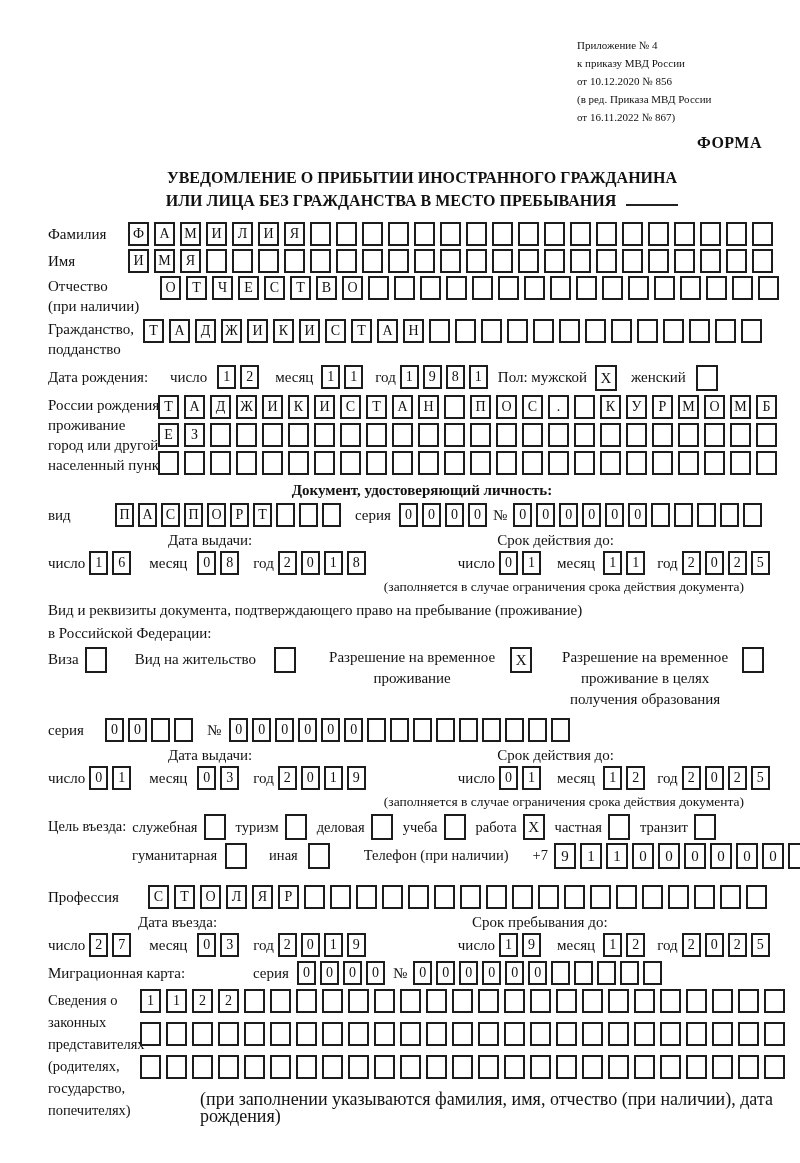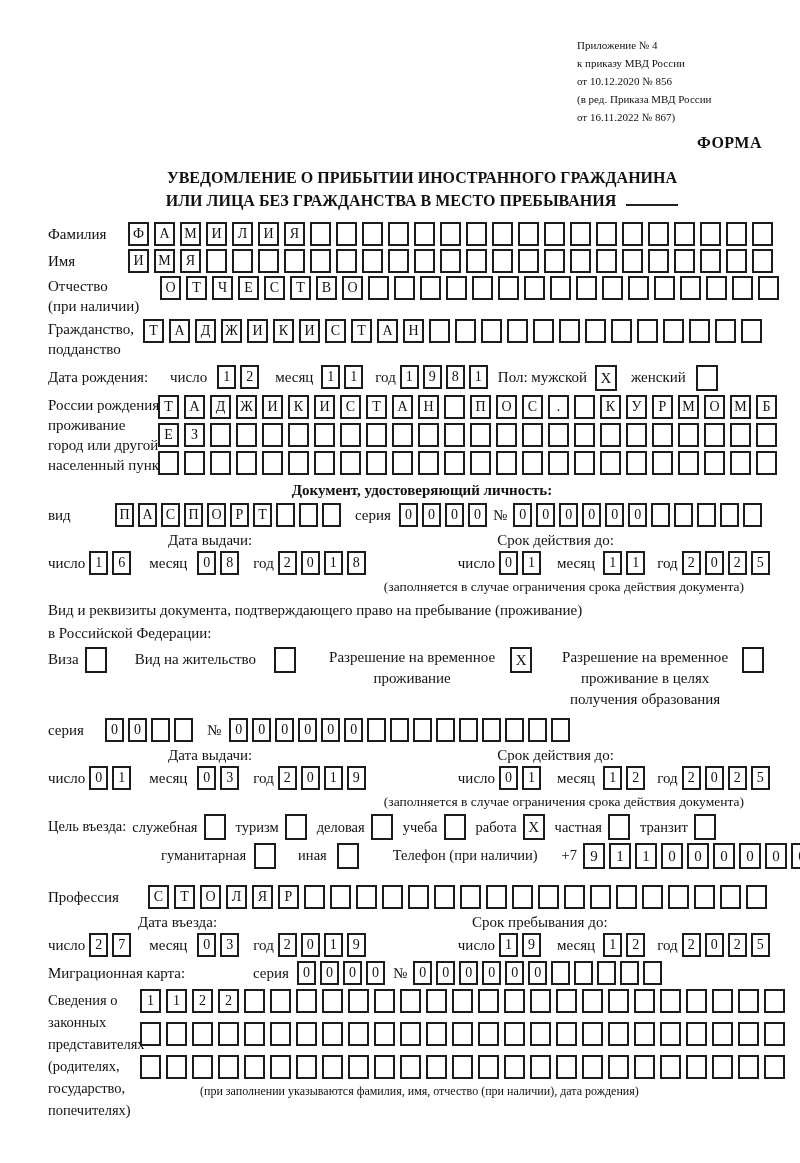--- a/index.html
+++ b/index.html
@@ -33,21 +33,21 @@
   .colcells > .cellrow { display:flex; margin-bottom:4px; }
 
   .centerb { text-align:center; font-weight:bold; font-size:15px; margin:2px 0 4px; }
   .dhead { display:flex; margin:4px 0 2px; line-height:18px; }
   .note { font-size:13.5px; text-align:right; padding-right:52px; margin:0 0 4px; line-height:17px; }
   .intro { margin-top:4px; }
   .intro div { line-height:23px; }
   .optlines { flex:none; line-height:21px; text-align:center; }
   .pair { display:inline-flex; align-items:center; margin-left:6px; }
   .pair .lbl { margin-right:6px; line-height:26px; }
-  .note2 { font-size:12px; margin-left:108px; margin-top:4px; line-height:17px; }
+  .note2 { font-size:18px; margin-left:108px; margin-top:12px; line-height:17px; }
   .smallgap { margin-top:6px; }
 </style>
 </head>
 <body>
 
 <div class="page">
 
   <div class="ref">
     <div>Приложение № 4</div>
     <div>к приказу МВД России</div>
@@ -539,21 +539,21 @@
       </span>
       <span class="pair">
         <span class="lbl">транзит</span>
         <span class="cellrow">
             <span class="cell"></span>
           </span>
       </span>
     </div>
 
     <div class="frow cb" style="margin-top:2px;font-size:14.5px">
-      <span class="lbl" style="margin-left:113px;margin-right:8px">гуманитарная</span>
+      <span class="lbl" style="margin-left:84px;margin-right:8px">гуманитарная</span>
       <span class="cellrow">
           <span class="cell"></span>
         </span>
       <span class="lbl" style="margin-left:18px;margin-right:10px">иная</span>
       <span class="cellrow">
           <span class="cell"></span>
         </span>
       <span class="lbl" style="margin-left:30px">Телефон (при наличии)</span>
       <span class="lbl" style="margin-left:24px;margin-right:6px">+7</span>
       <span class="cellrow">

